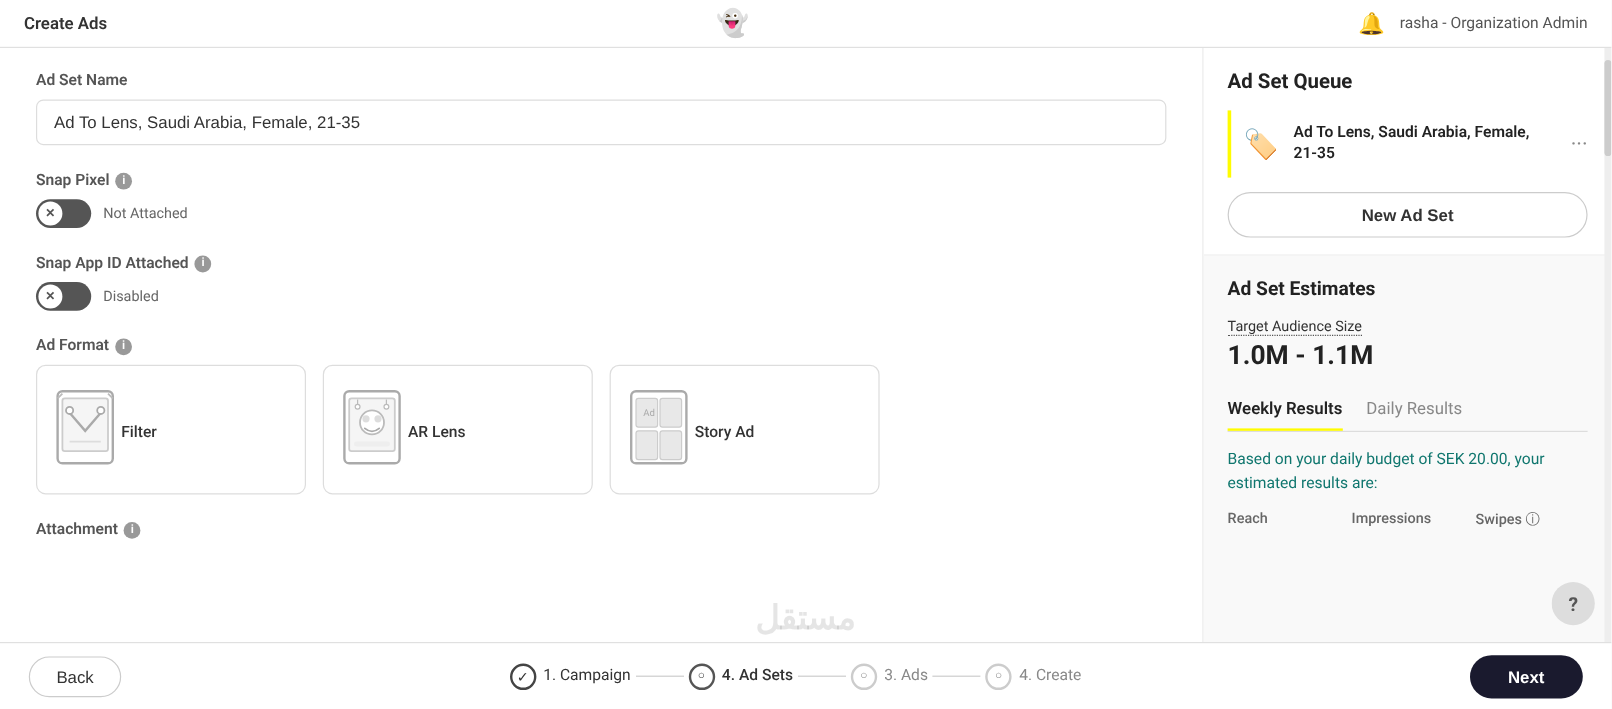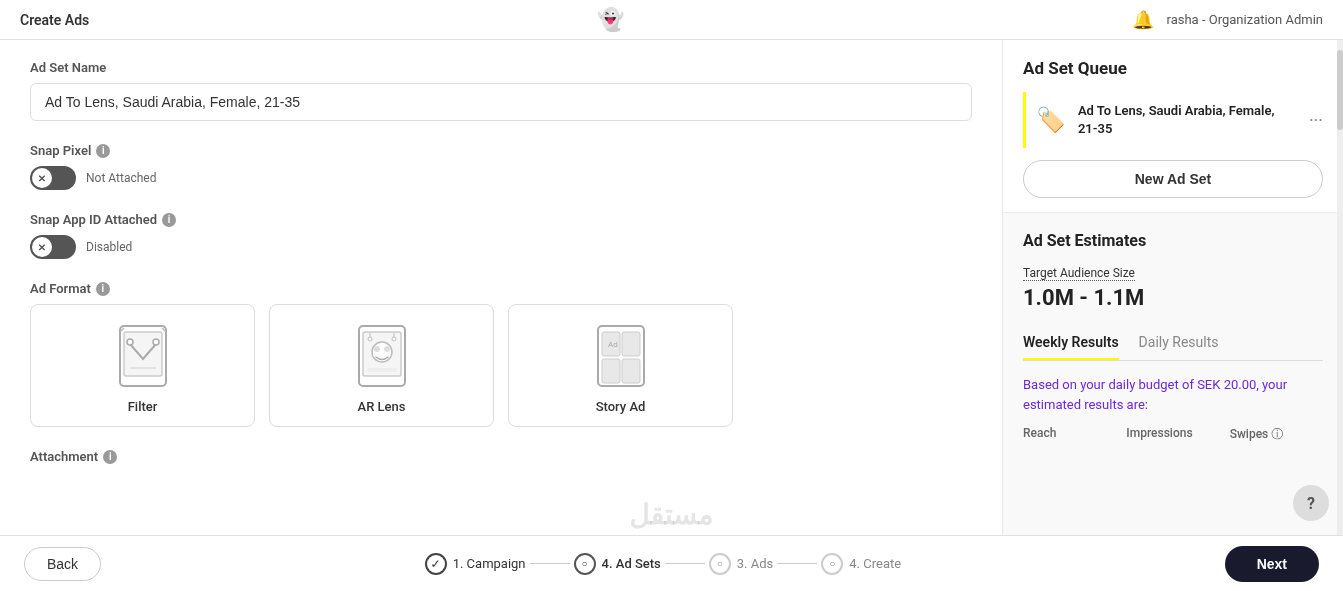--- a/index.html
+++ b/index.html
@@ -138,21 +138,21 @@
       grid-template-columns: repeat(4, 1fr);
       gap: 14px;
       margin-top: 6px;
     }
 
     .format-card {
       border: 1.5px solid #ddd;
       border-radius: 8px;
       padding: 16px 10px 12px;
       display: flex;
-      flex-direction: column;
+      flex-direction: row;
       align-items: center;
       cursor: pointer;
       background: #fff;
       transition: border-color 0.2s;
     }
 
     .format-card.selected {
       border-color: #FFFC00;
       border-width: 2.5px;
     }
@@ -281,21 +281,21 @@
     }
 
     .tab.active {
       color: #222;
       font-weight: 600;
       border-bottom: 2px solid #FFFC00;
     }
 
     .estimates-desc {
       font-size: 13px;
-      color: #6d28d9;
+      color: #0f766e;
       line-height: 1.5;
     }
 
     .estimates-cols {
       display: flex;
       gap: 10px;
       margin-top: 12px;
       color: #666;
       font-size: 12px;
     }

